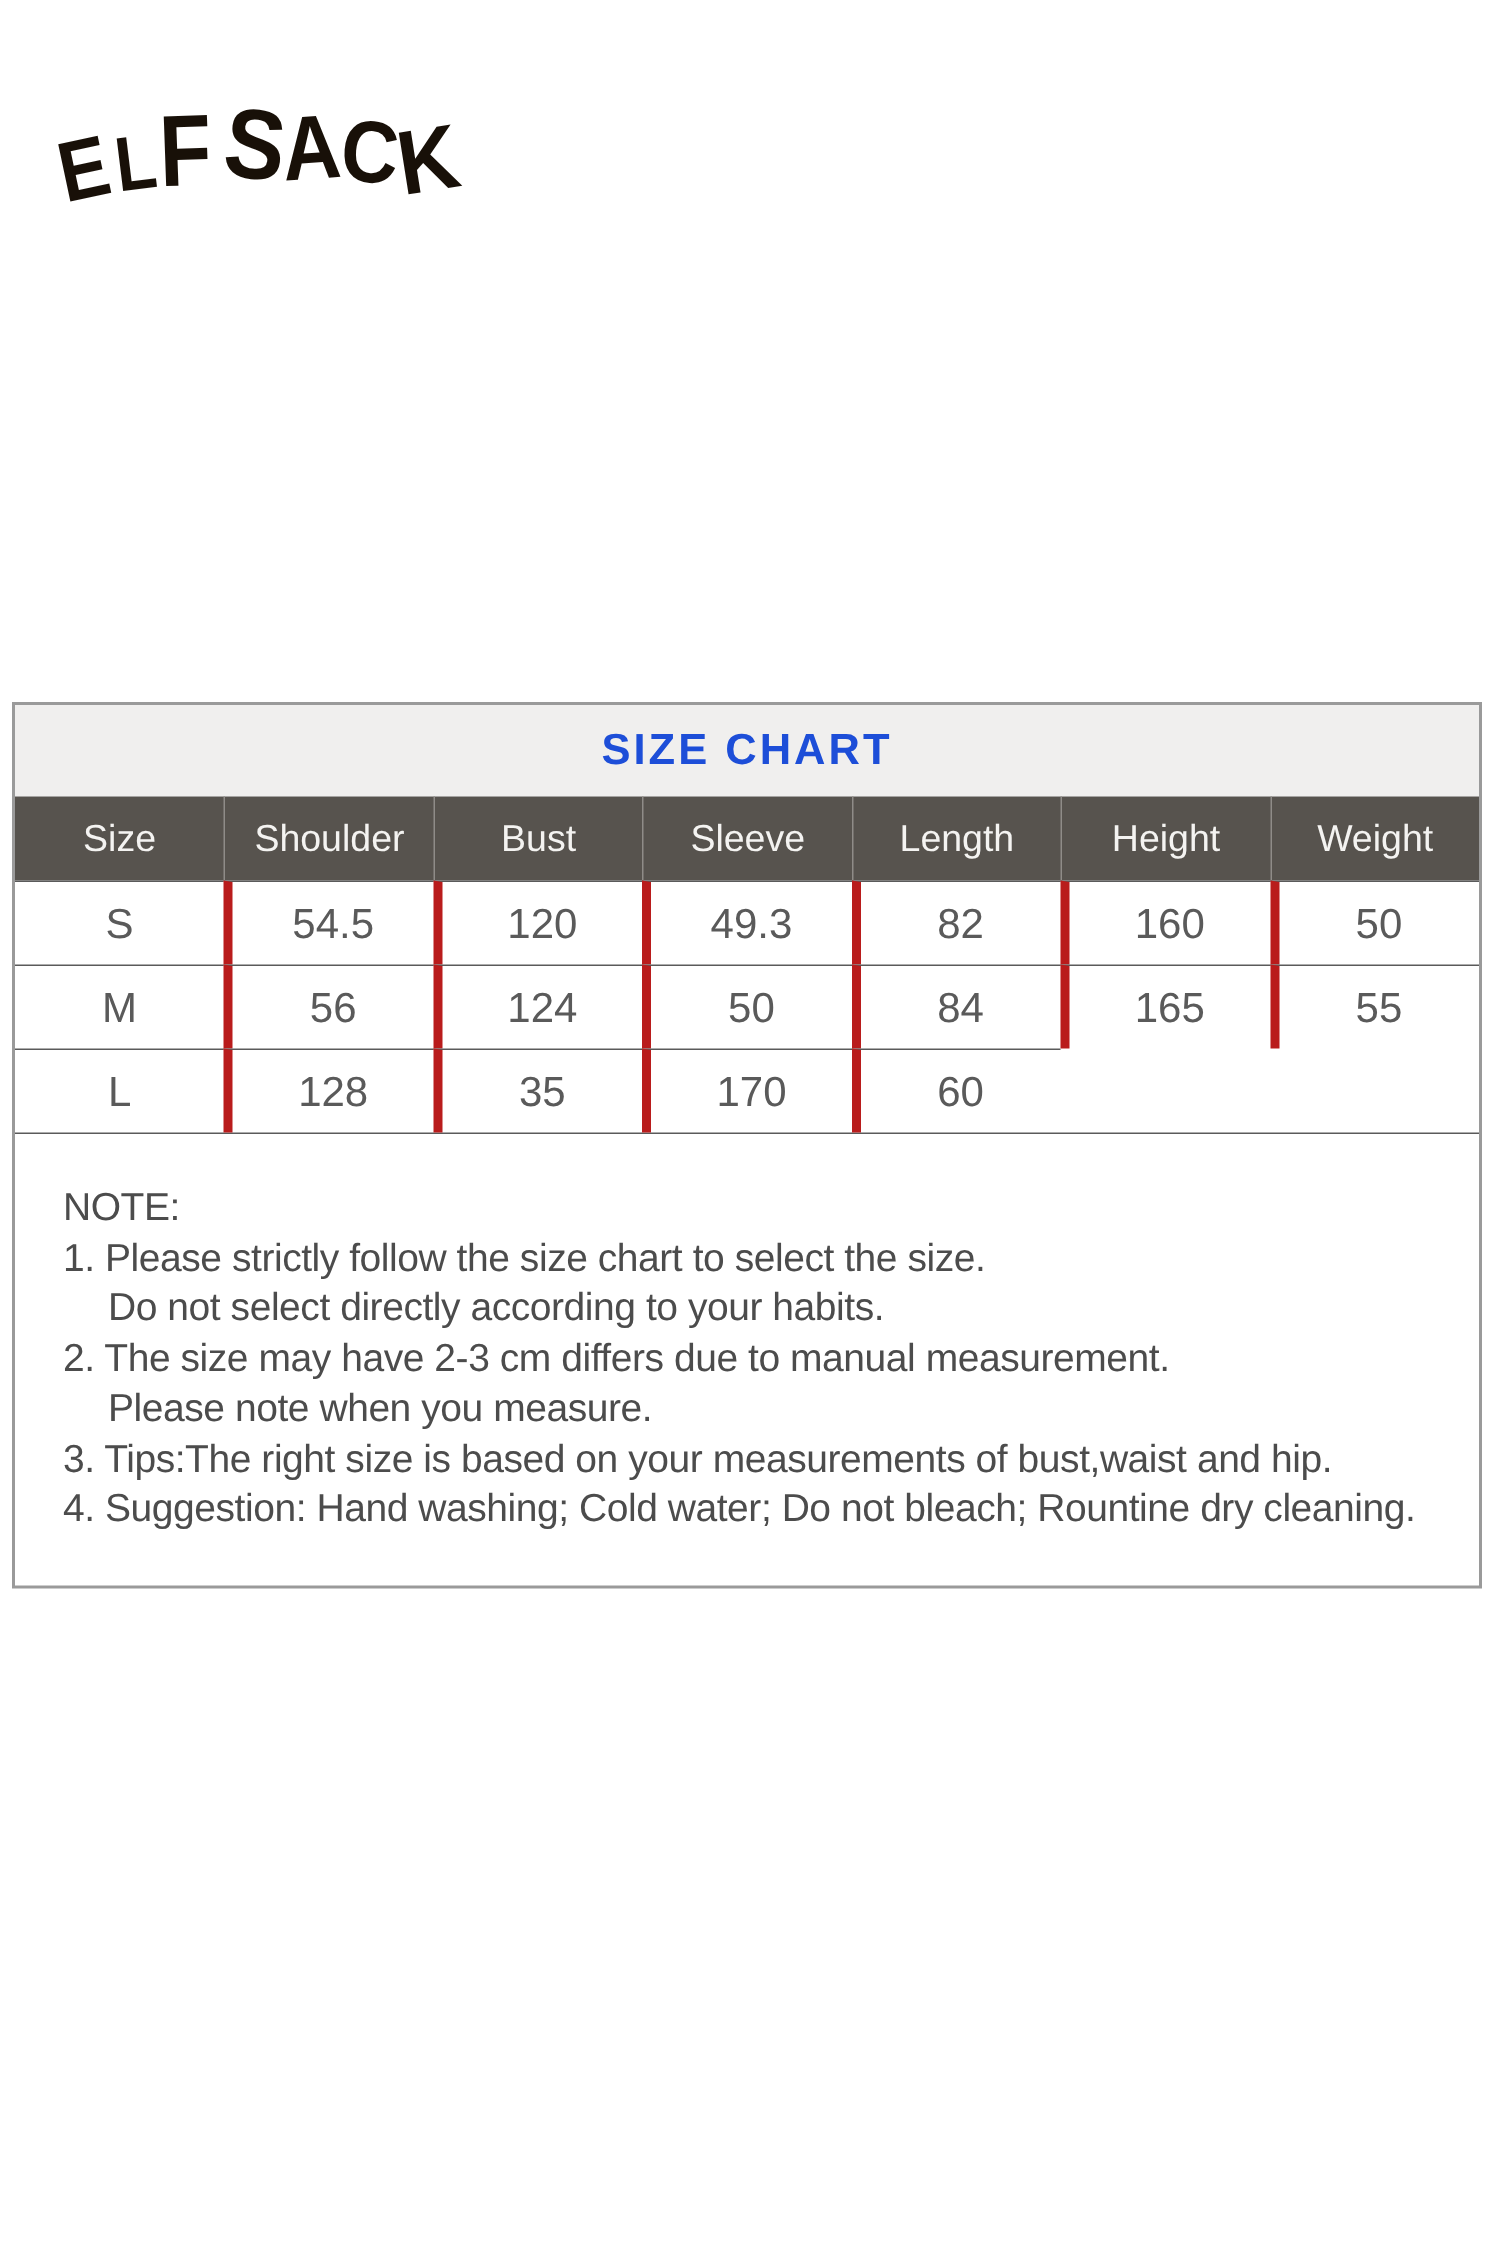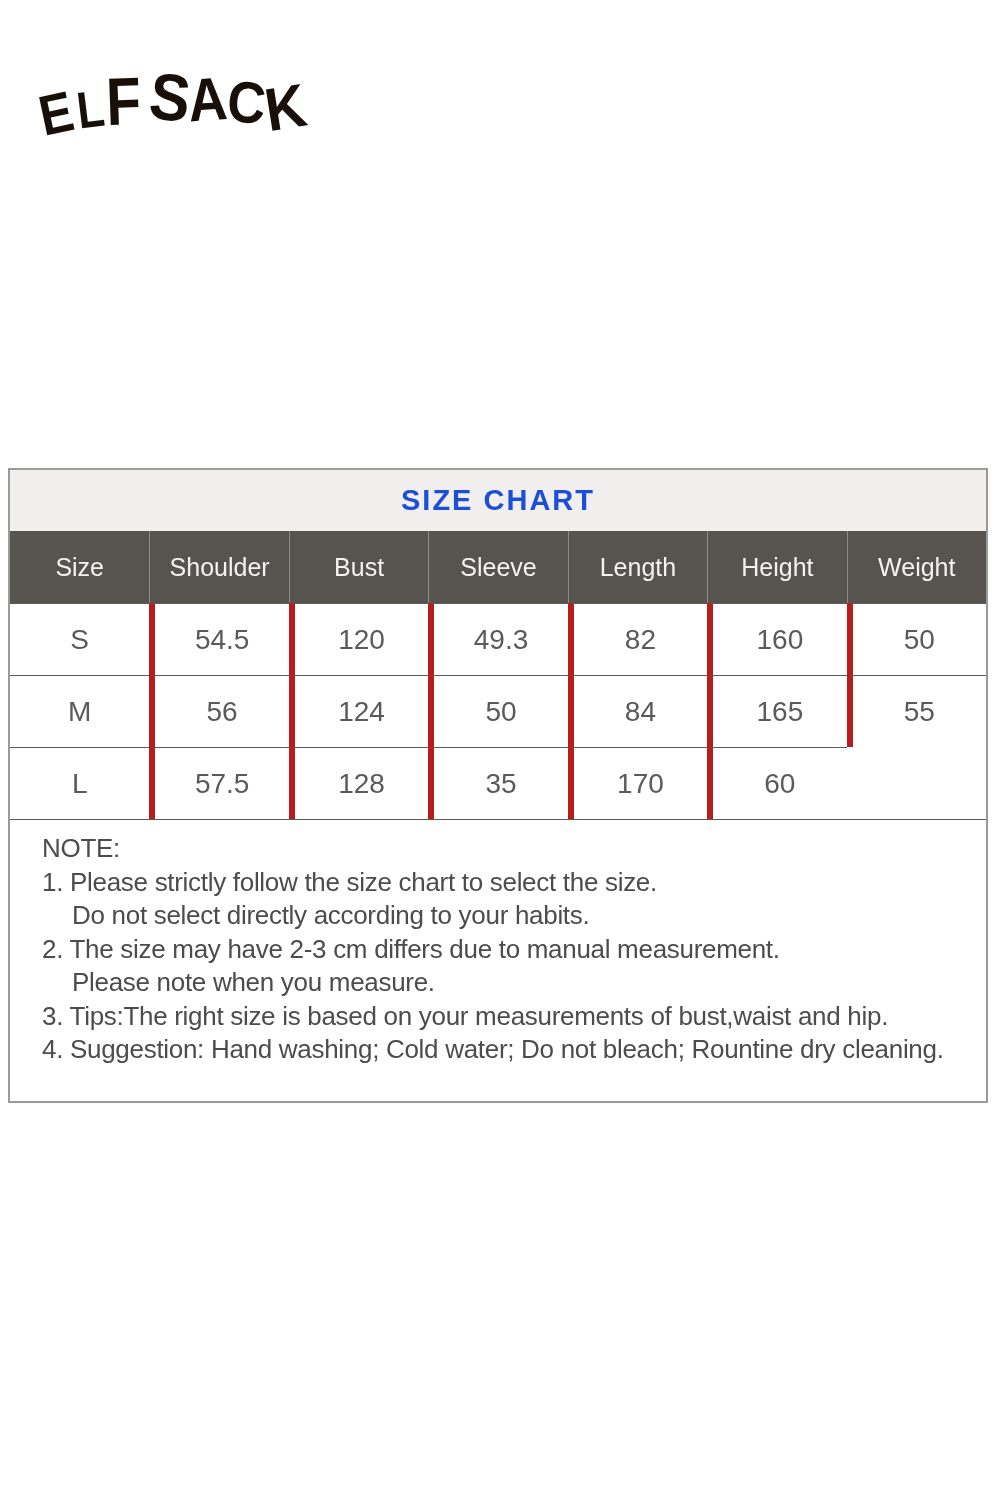--- a/index.html
+++ b/index.html
@@ -55,21 +55,21 @@
     font-size: 29px;
     font-weight: bold;
     letter-spacing: 2px;
     color: #1d4ed8;
   }
   .grid {
     display: grid;
     grid-template-columns: repeat(7, 1fr);
   }
   .grid .cell {
-    height: 72px;
+    height: 56px;
     display: flex;
     align-items: center;
     justify-content: center;
   }
   .header-row { background: #57534e; }
   .header-row .cell {
     color: #f4f3f1;
     font-size: 25px;
     border-left: 1px solid #8f8c88;
   }
@@ -78,21 +78,21 @@
     color: #5a5a5a;
     font-size: 28px;
     border-top: 1px solid #5a5a5a;
     border-left: 6px solid #b91c1c;
   }
   .data-row .cell:first-child { border-left: none; }
 
   
   .note {
     border-top: 1px solid #5a5a5a;
-    padding: 12px 30px 34px 32px;
+    padding: 32px 30px 34px 32px;
     color: #4c4c4c;
     font-size: 26px;
     line-height: 33.5px;
     letter-spacing: -0.3px;
   }
   .note .line.indent { padding-left: 30px; }
 </style>
 </head>
 <body>
 
@@ -138,21 +138,20 @@
       <div class="cell">56</div>
       <div class="cell">124</div>
       <div class="cell">50</div>
       <div class="cell">84</div>
       <div class="cell">165</div>
       <div class="cell">55</div>
     </div>
 
     <div class="grid data-row">
       <div class="cell">L</div>
-      <div class="cell">57.5</div>
       <div class="cell">128</div>
       <div class="cell">35</div>
       <div class="cell">170</div>
       <div class="cell">60</div>
     </div>
 
     <div class="note">
       <div class="line">NOTE:</div>
       <div class="line">1. Please strictly follow the size chart to select the size.</div>
       <div class="line indent">Do not select directly according to your habits.</div>

